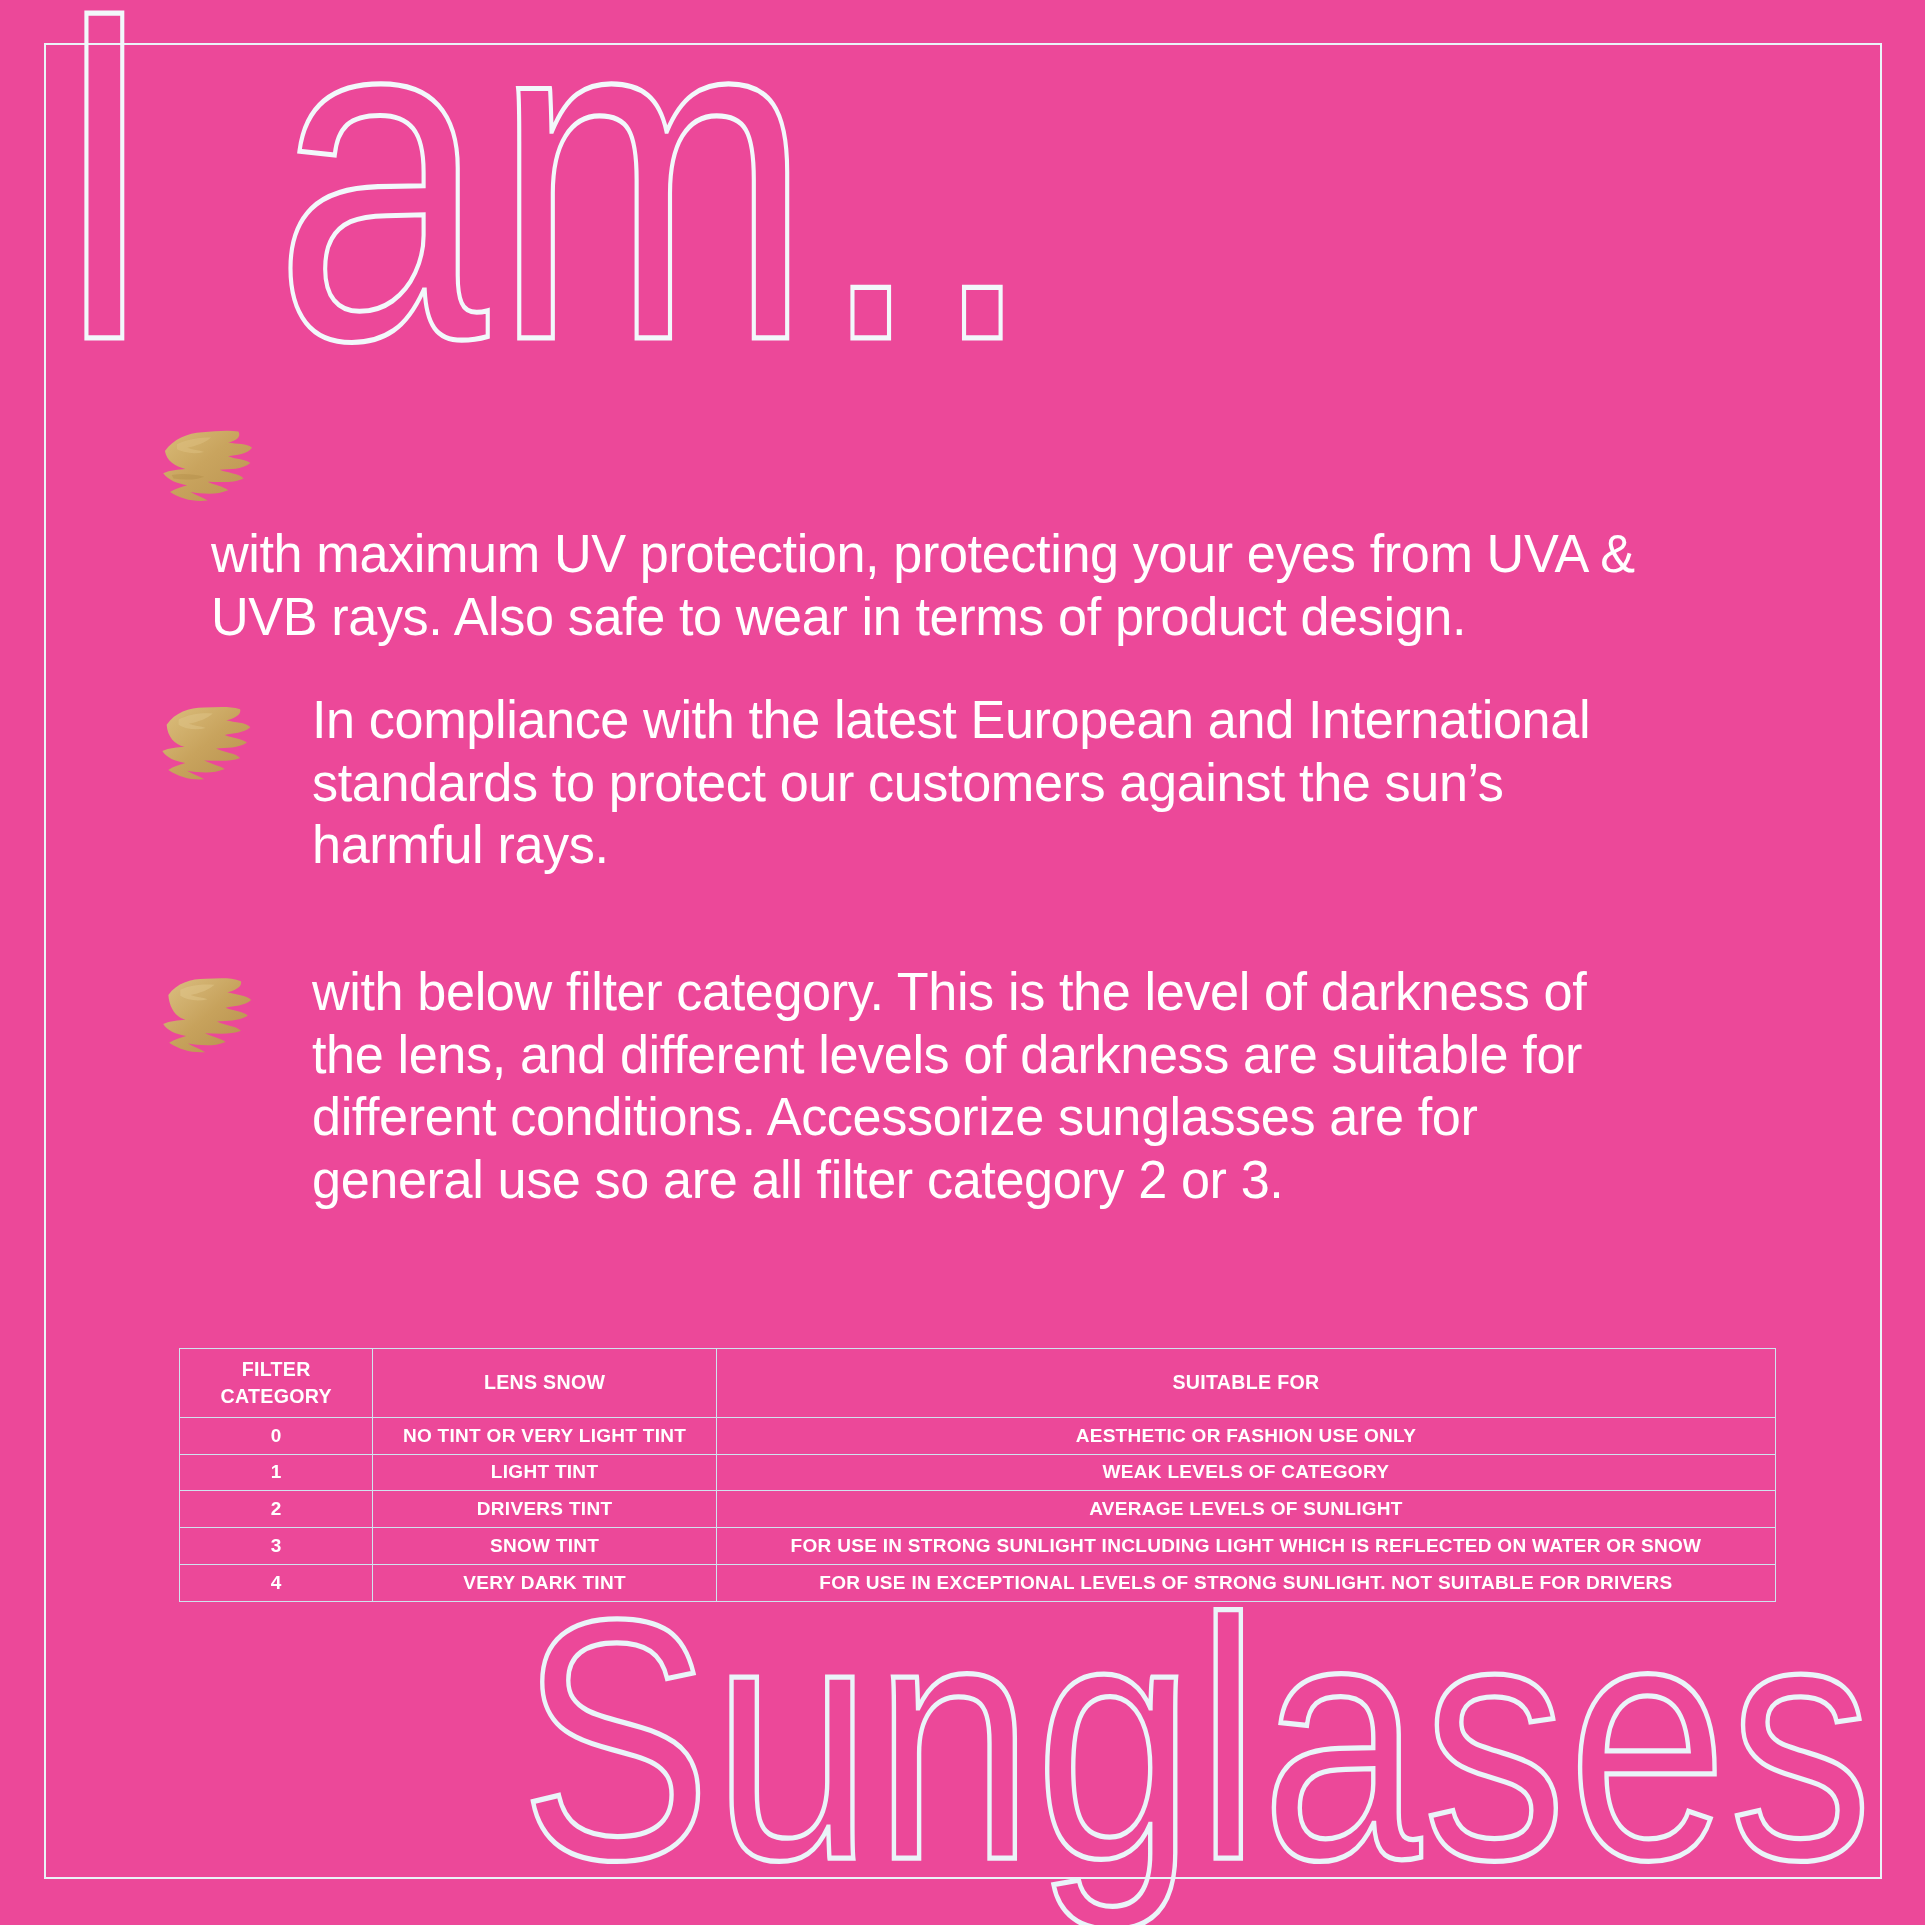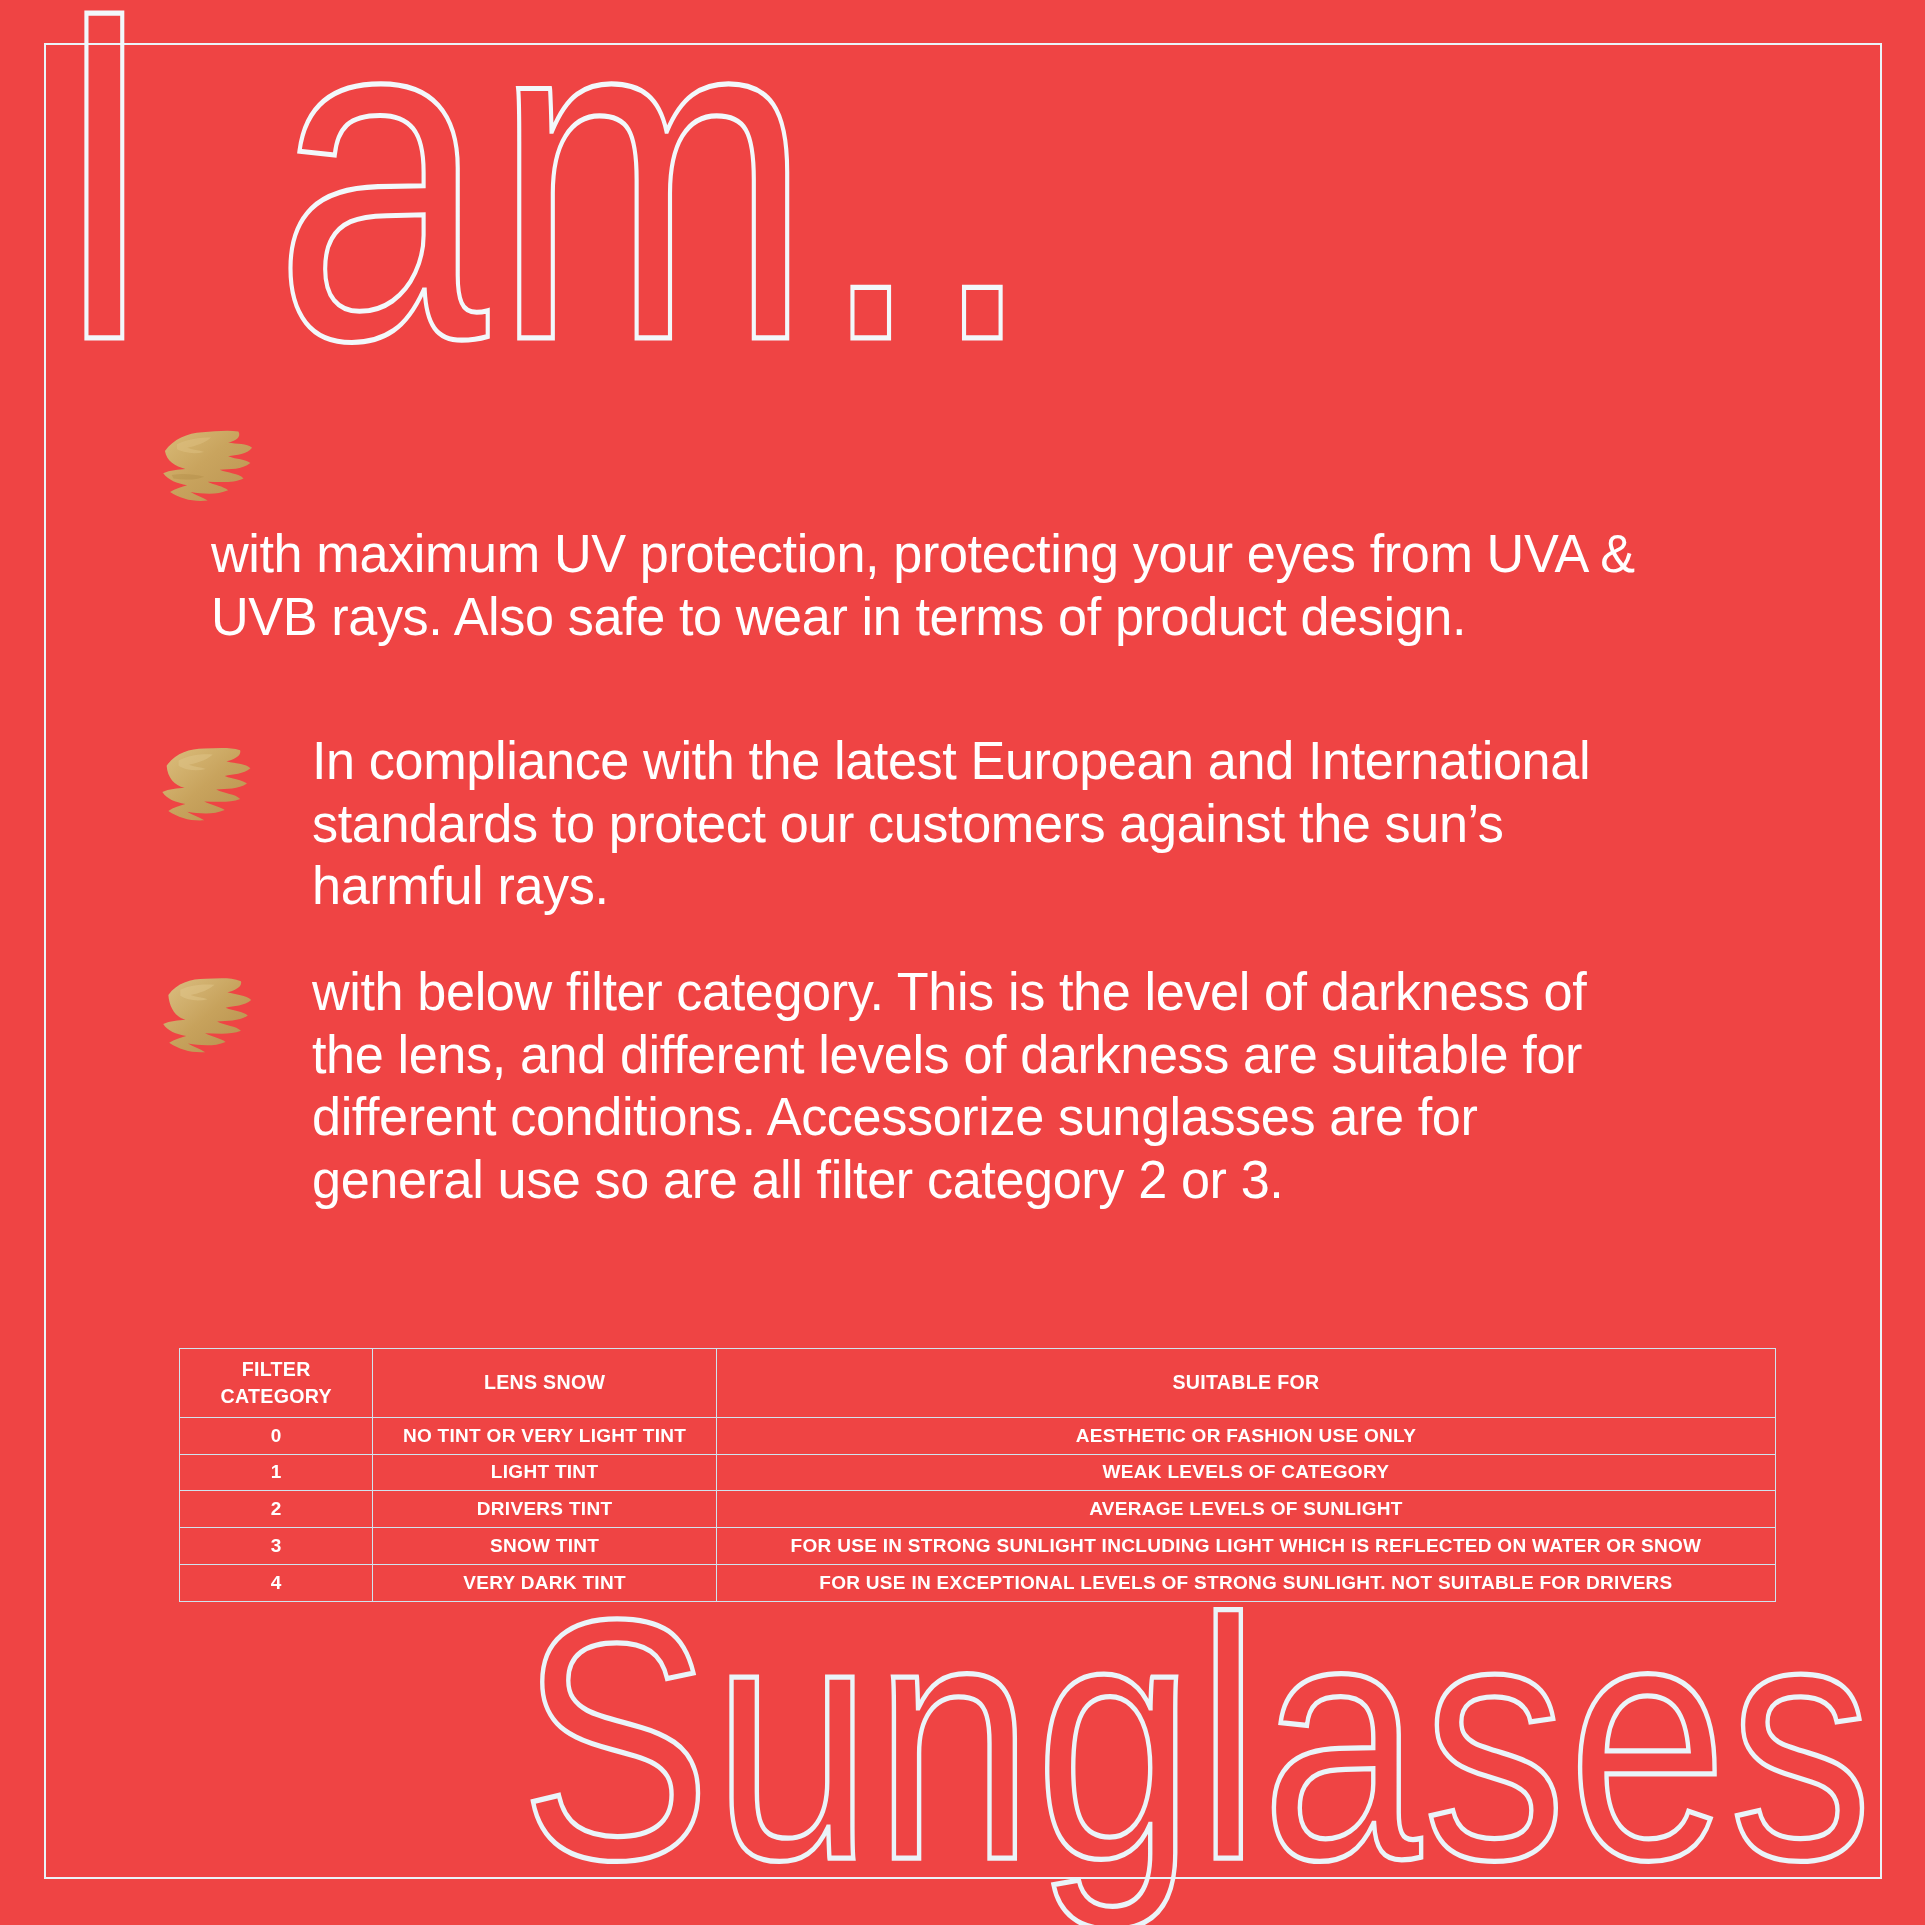--- a/index.html
+++ b/index.html
@@ -4,21 +4,21 @@
 <style>
   html, body {
     margin: 0;
     padding: 0;
     background: #065a8c;
   }
   #stage {
     position: relative;
     width: 1925px;
     height: 1925px;
-    background: #ef4444;
+    background: #ec4899;
     overflow: hidden;
     font-family: "Liberation Sans", "DejaVu Sans", sans-serif;
   }
 
   
   #frame {
     position: absolute;
     left: 44px;
     top: 43px;
     width: 1838px;
@@ -66,21 +66,21 @@
     font-size: 53px;
     line-height: 1.18;
     font-weight: 400;
     letter-spacing: -0.4px;
     margin-left: 53px;
     transform: scaleX(0.985);
     transform-origin: left top;
   }
 
   #b1 { left: 158px; top: 412px; width: 1499px; flex-direction: column; }
-  #b2 { left: 158px; top: 730px; width: 1499px; }
+  #b2 { left: 158px; top: 689px; width: 1499px; }
   #b3 { left: 158px; top: 961px; width: 1499px; }
 
   
   #filter-table {
     position: absolute;
     left: 179px;
     top: 1348px;
     width: 1583px;
     border-collapse: collapse;
     color: #ffffff;

